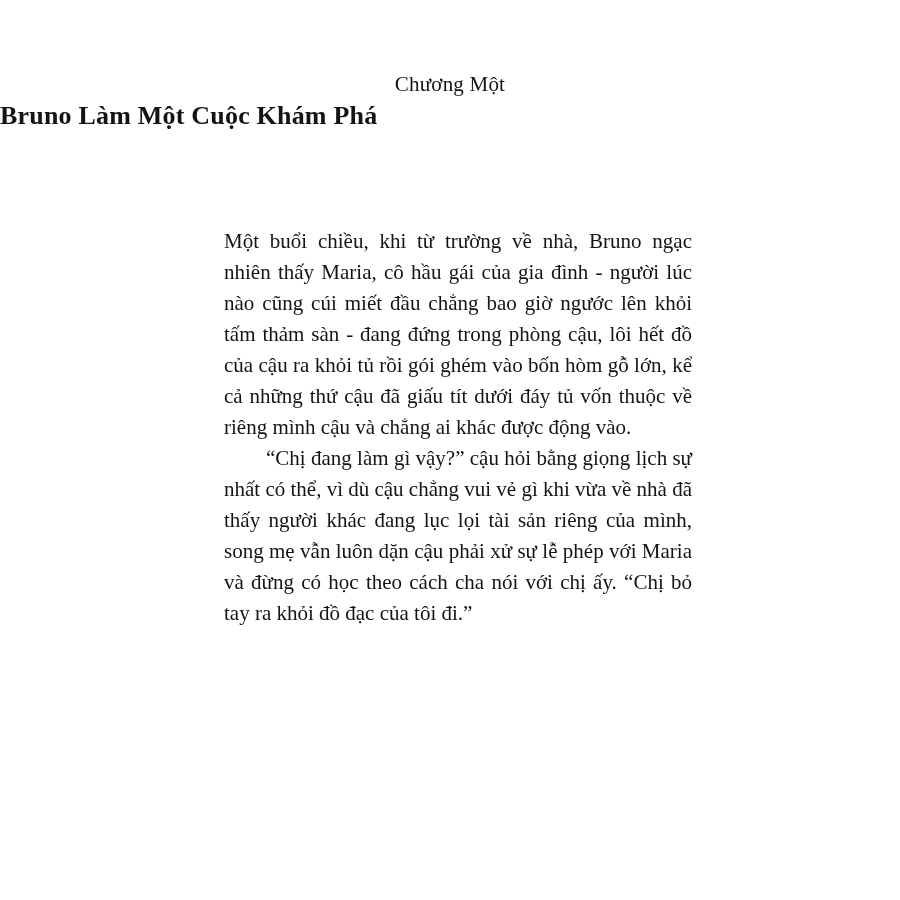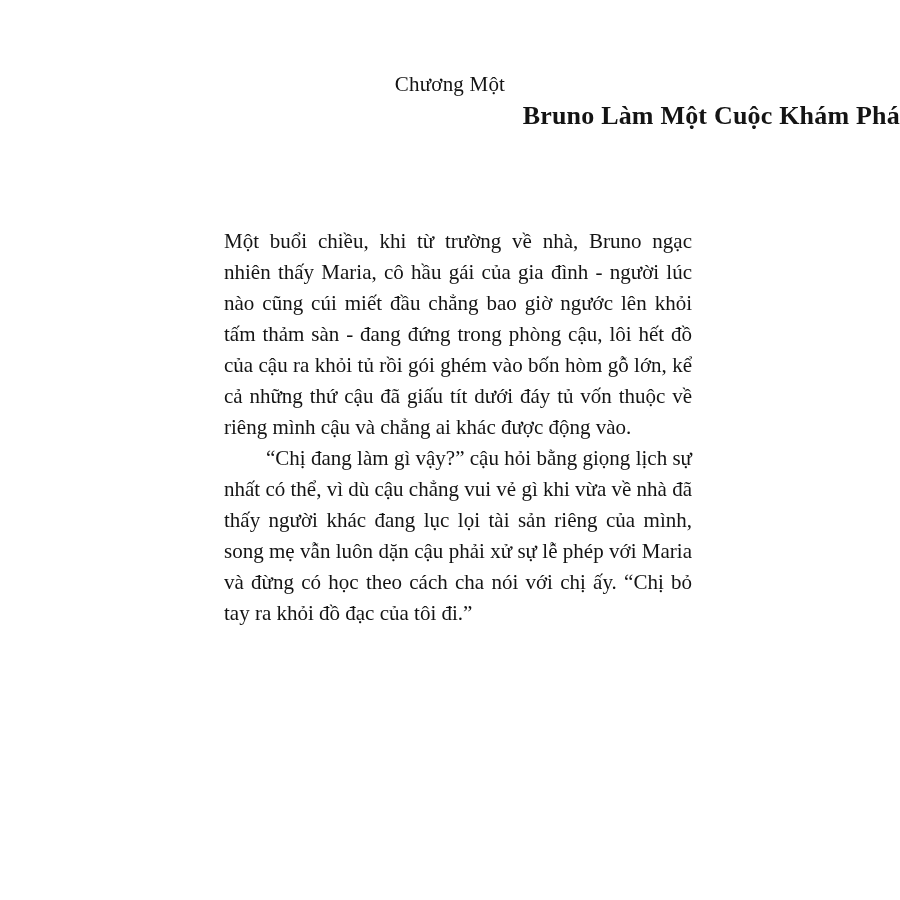--- a/index.html
+++ b/index.html
@@ -24,21 +24,21 @@
     text-align: center;
     font-size: 21px;
     font-weight: 400;
     letter-spacing: 0.2px;
   }
   .chapter-title {
     position: absolute;
     top: 101px;
     left: 0;
     right: 0;
-    text-align: right;
+    text-align: left;
     font-size: 26px;
     font-weight: 700;
     margin: 0;
     letter-spacing: 0.2px;
   }
   .body-text {
     position: absolute;
     top: 226px;
     left: 224px;
     width: 468px;

